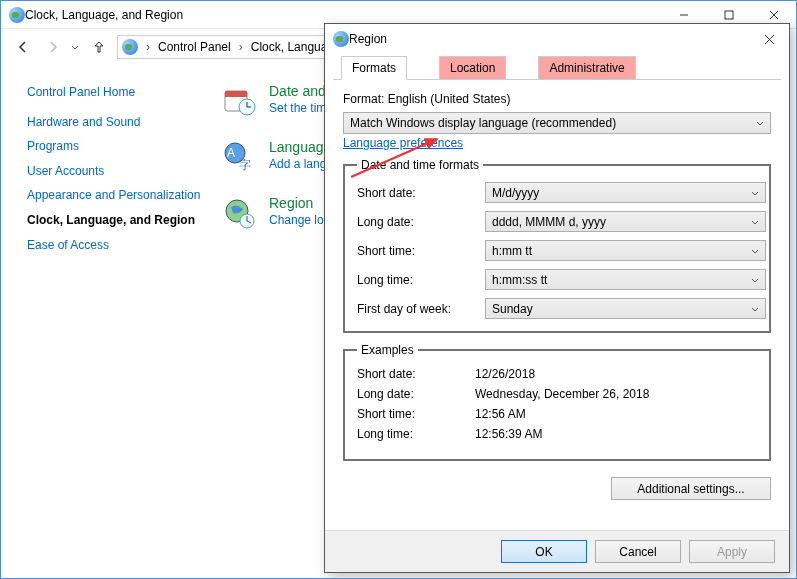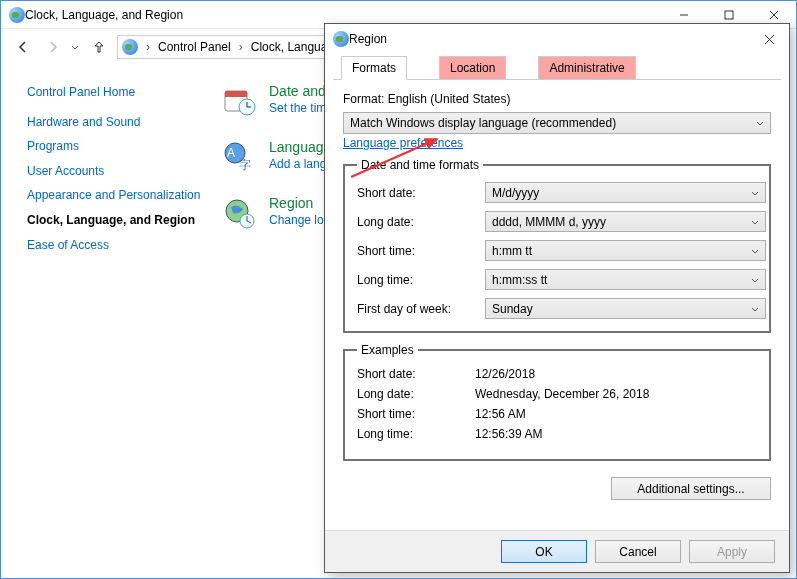--- a/index.html
+++ b/index.html
@@ -57,26 +57,26 @@
 fieldset legend { padding: 0 4px; }
 .fmtrow { display: flex; align-items: center; margin-bottom: 8px; }
 .fmtrow:last-child { margin-bottom: 0; }
 .fmtrow .lbl { width: 128px; }
 .fmtrow .sel { flex: 1; height: 21px; border: 1px solid #adadad; background: linear-gradient(#f0f0f0,#e5e5e5); display: flex; align-items: center; padding: 0 6px; position: relative; }
 .fmtrow .sel .dd-chev { position: absolute; right: 6px; color: #555; }
 .exrow { display: flex; margin-bottom: 6px; }
 .exrow .lbl { width: 118px; }
 
 .addl { float: right; margin-top: 6px; }
-.btn { min-width: 86px; height: 23px; border: 1px solid #adadad; background: linear-gradient(#f5f5f5,#e8e8e8); padding: 0 14px; display: inline-flex; align-items: center; justify-content: center; margin-left: 8px; }
+.btn { min-width: 86px; height: 23px; border: 1px solid #adadad; background: linear-gradient(#f5f5f5,#e8e8e8); padding: 0 14px; display: inline-flex; align-items: center; justify-content: center; }
 .btn.wide { min-width: 160px; }
 .btn.default { border: 1px solid #0078d7; background: linear-gradient(#e5f1fb,#cde6f7); }
 .btn.disabled { color: #999; }
 
-.dlg-btns { height: 42px; background: #f0f0f0; border-top: 1px solid #ddd; display: flex; align-items: center; justify-content: flex-end; padding: 12px 14px; }
+.dlg-btns { height: 42px; background: #f0f0f0; border-top: 1px solid #ddd; display: flex; align-items: center; justify-content: flex-end; gap: 8px; padding: 12px 14px; }
 
 
 .arrow { position: absolute; pointer-events: none; }
 
 
 .globe { width:16px; height:16px; border-radius:50%; background: radial-gradient(circle at 30% 30%, #9fd4ff, #2b7cd3); display:inline-block; position:relative; }
 .globe::after { content:""; position:absolute; left:3px; top:5px; width:7px; height:6px; background:#5fa84f; border-radius:40%; }
 </style>
 </head>
 <body>

